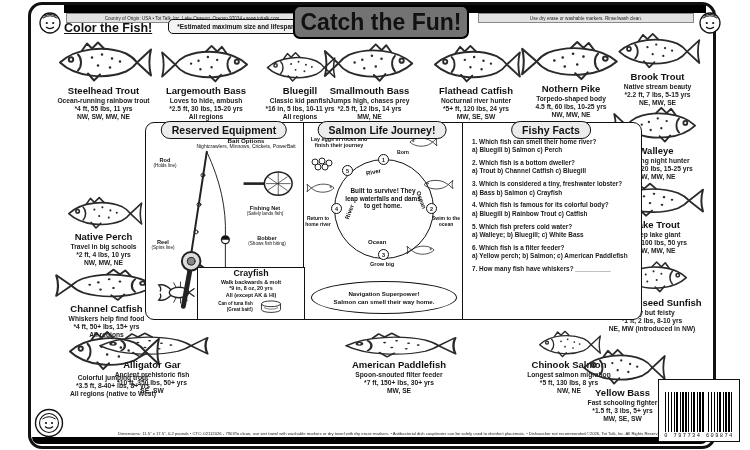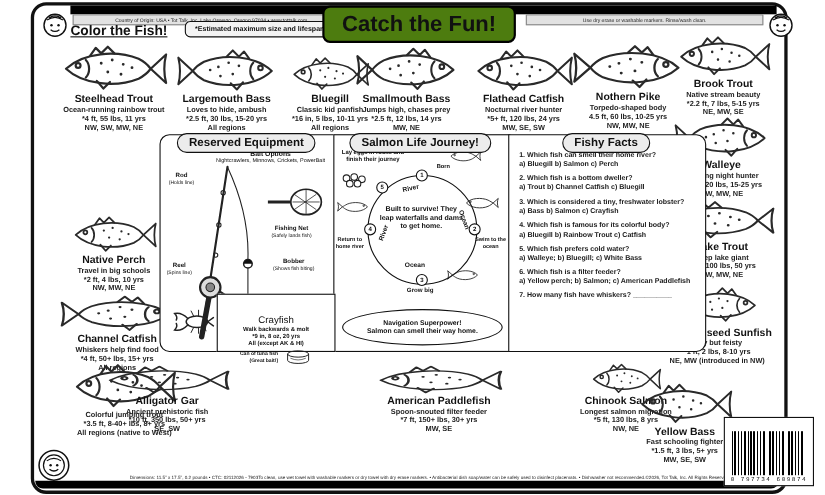--- a/index.html
+++ b/index.html
@@ -3,22 +3,22 @@
 <meta charset="utf-8">
 <style>
   html,body{margin:0;padding:0;background:#fff;}
   .page{position:relative;width:750px;height:450px;background:#fff;
         font-family:"Liberation Sans",sans-serif;color:#111;overflow:hidden;}
   .abs{position:absolute;}
   .mat-frame{left:28px;top:2px;width:682px;height:441px;border:3px solid #111;border-radius:14px;background:#fff;}
   .topstrip{left:64px;top:5px;width:642px;height:8px;background:#000;}
   .botstrip{left:32px;top:437px;width:676px;height:7px;background:#000;border-radius:0 0 10px 10px;}
   .thinbar{background:#e2e2e2;border:0.5px solid #888;font-size:4.6px;display:flex;align-items:center;justify-content:center;white-space:nowrap;color:#222;}
-  .titlebox{left:293px;top:5px;width:172px;height:30px;background:#4d7c0f;border:2.5px solid #000;border-radius:7px;
-            display:flex;align-items:center;justify-content:center;font-size:20px;font-weight:bold;z-index:5;}
+  .titlebox{left:293px;top:5px;width:172px;height:30px;background:#737373;border:2.5px solid #000;border-radius:7px;
+            display:flex;align-items:center;justify-content:center;font-size:23px;font-weight:bold;z-index:5;}
   .colorhead{left:64px;top:21px;font-size:12.5px;font-weight:bold;text-decoration:underline;}
   .estbox{left:168px;top:19px;width:136px;height:13px;border:1.2px solid #111;border-radius:5px;background:#f3f3f3;
           display:flex;align-items:center;justify-content:center;font-size:6.4px;font-weight:bold;}
   .fe{position:absolute;text-align:center;line-height:1.2;}
   .fa{display:block;margin:0 auto;stroke:#2a2a2a;fill:none;stroke-width:2;stroke-linecap:round;stroke-linejoin:round;}
   .flip{transform:scaleX(-1);}
   .fn{font-weight:bold;font-size:9.5px;line-height:1.15;}
   .fd{font-size:6.7px;font-weight:600;line-height:1.22;color:#222;}
   .bigbox{border:1.7px solid #111;border-radius:9px;background:#fff;}
   .pill{position:absolute;transform:translate(-50%,-50%);background:#ececec;border:1.7px solid #111;border-radius:10px;
@@ -37,21 +37,21 @@
   .bblabel{font-size:10px;font-weight:bold;}
   .bbval{font-size:8.8px;font-weight:bold;letter-spacing:0.5px;}
   .bbans{font-size:8.2px;font-weight:600;}
   .tinyrow{left:118px;top:429px;width:545px;height:8px;display:flex;justify-content:space-between;align-items:center;
            font-size:4.2px;color:#222;white-space:nowrap;}
   .barcodebox{left:658px;top:379px;width:80px;height:59px;background:#fff;border:1.2px solid #111;z-index:6;
               display:flex;flex-direction:column;align-items:center;justify-content:flex-end;padding-bottom:2px;}
   .bars{width:68px;height:40px;background:repeating-linear-gradient(to right,#000 0 1.3px,#fff 1.3px 2.6px,#000 2.6px 4.4px,#fff 4.4px 6.2px,#000 6.2px 6.9px,#fff 6.9px 8.6px);}
   .bcnum{font-size:5.4px;letter-spacing:1.4px;margin-top:1px;font-family:"Liberation Mono",monospace;}
   .crabbox{left:197px;top:267px;width:106px;height:51px;border:1.6px solid #111;background:#fff;z-index:3;text-align:center;}
-  .crname{font-size:8.8px;font-weight:normal;line-height:1.1;margin-top:19px;}
+  .crname{font-size:8.8px;font-weight:bold;line-height:1.1;margin-top:1px;}
   .crline{font-size:5.4px;font-weight:600;line-height:1.25;}
 </style>
 </head>
 <body>
 
 <div class="page">
 
   
   <svg width="0" height="0" aria-hidden="true">
     <defs>

